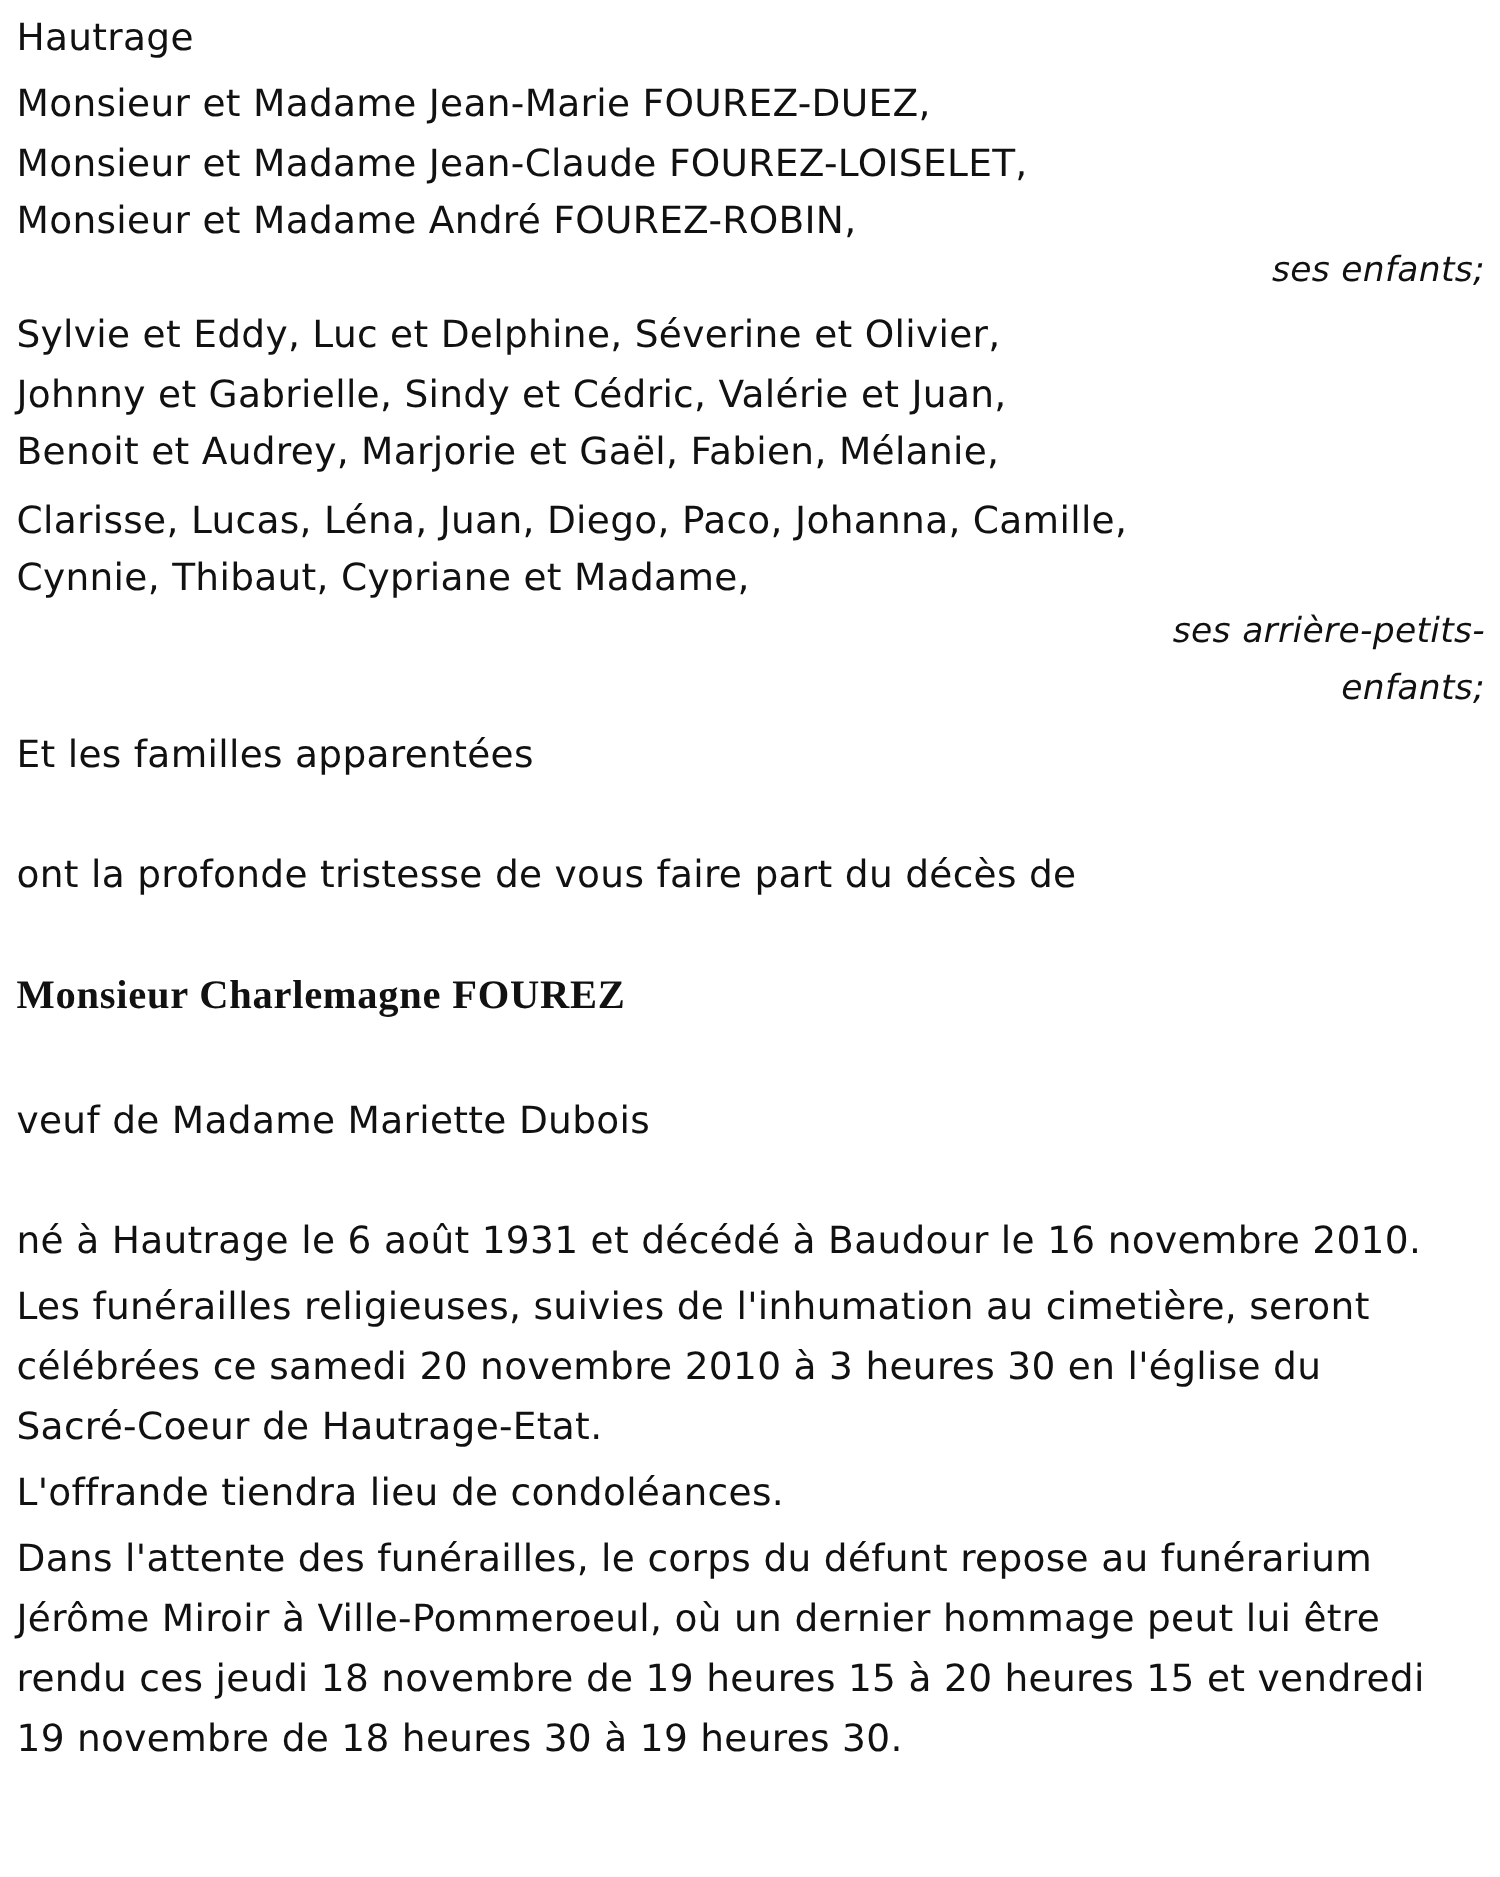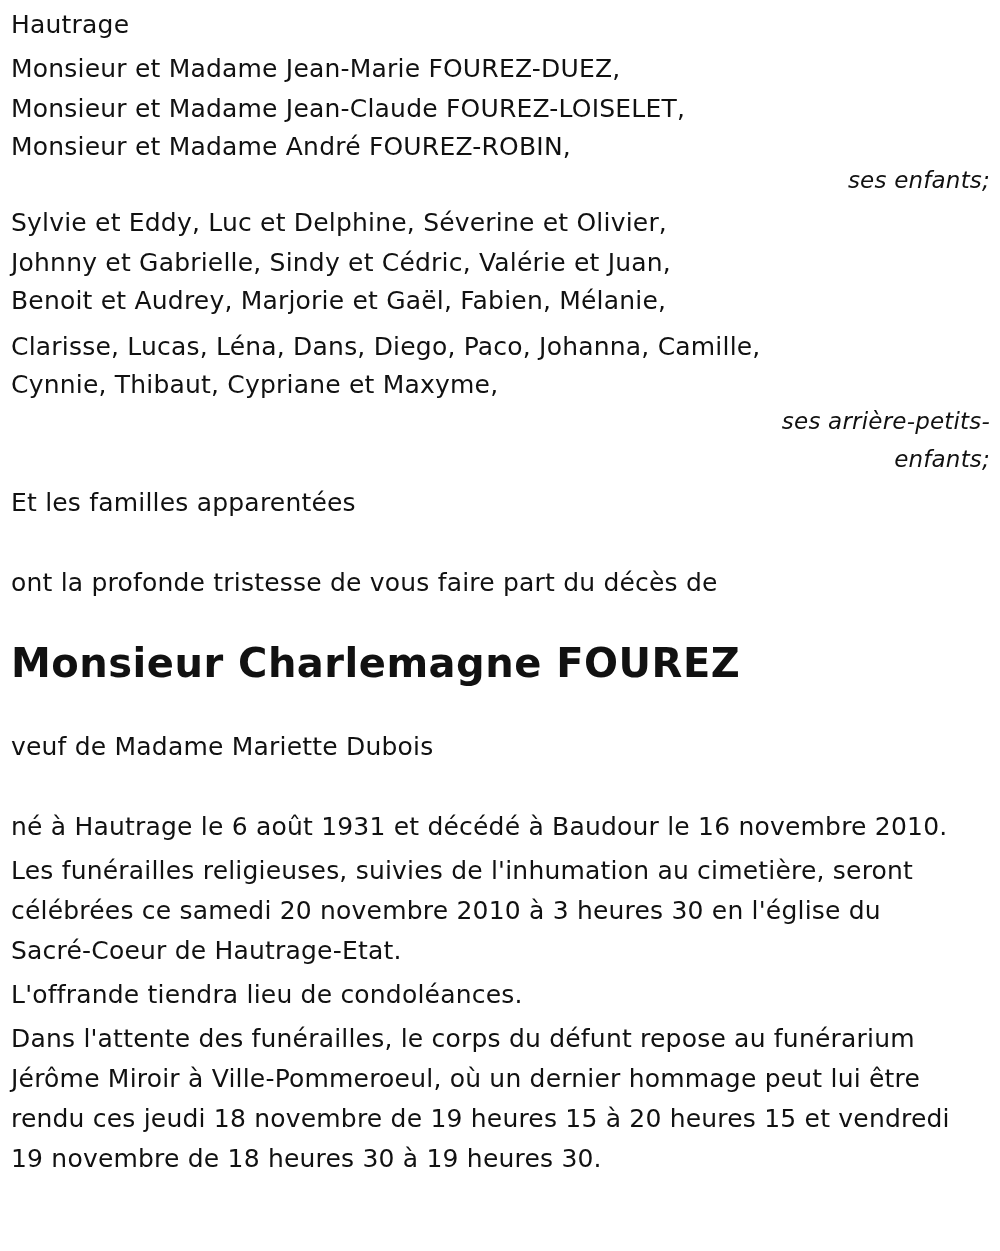--- a/index.html
+++ b/index.html
@@ -6,40 +6,40 @@
   body {
     width: 1000px; height: 1251px; overflow: hidden;
     font-family: "DejaVu Sans", sans-serif;
     color: #111111;
     font-size: 25px;
     letter-spacing: 0.2px;
   }
   .doc { position: relative; padding: 0 10px 0 11px; }
   .p { margin: 0; line-height: 40px; }
   .right { text-align: right; font-style: italic; margin: 0; line-height: 40px; font-size: 23px; padding-right: 0px; }
-  .title { font-weight: bold; font-size: 40px; margin: 0; line-height: 44px; letter-spacing: 0.5px; }
+  .title { font-weight: bold; font-size: 27px; margin: 0; line-height: 44px; letter-spacing: 0.5px; font-family: Liberation Serif, serif; }
   .gap-sm { height: 4px; }
 </style>
 </head>
 <body>
 
 <div class="doc">
   <p class="p" style="margin-top:5px;">Hautrage</p>
   <div class="gap-sm"></div>
   <p class="p">Monsieur et Madame Jean-Marie FOUREZ-DUEZ,</p>
   <p class="p">Monsieur et Madame Jean-Claude FOUREZ-LOISELET,</p>
   <p class="p" style="line-height:36px;">Monsieur et Madame André FOUREZ-ROBIN,</p>
   <p class="right" style="line-height:30px;">ses enfants;</p>
   <div style="height:8px;"></div>
   <p class="p">Sylvie et Eddy, Luc et Delphine, Séverine et Olivier,</p>
   <p class="p">Johnny et Gabrielle, Sindy et Cédric, Valérie et Juan,</p>
   <p class="p" style="line-height:36px;">Benoit et Audrey, Marjorie et Gaël, Fabien, Mélanie,</p>
   <div style="height:8px;"></div>
-  <p class="p">Clarisse, Lucas, Léna, Dans, Diego, Paco, Johanna, Camille,</p>
-  <p class="p" style="line-height:36px;">Cynnie, Thibaut, Cypriane et Maxyme,</p>
+  <p class="p">Clarisse, Lucas, Léna, Juan, Diego, Paco, Johanna, Camille,</p>
+  <p class="p" style="line-height:36px;">Cynnie, Thibaut, Cypriane et Madame,</p>
   <p class="right" style="line-height:36px;">ses arrière-petits-</p>
   <p class="right" style="line-height:40px;">enfants;</p>
   <div style="height:4px;"></div>
   <p class="p">Et les familles apparentées</p>
   <div style="height:40px;"></div>
   <p class="p">ont la profonde tristesse de vous faire part du décès de</p>
   <div style="height:38px;"></div>
   <p class="title">Monsieur Charlemagne FOUREZ</p>
   <div style="height:42px;"></div>
   <p class="p">veuf de Madame Mariette Dubois</p>

